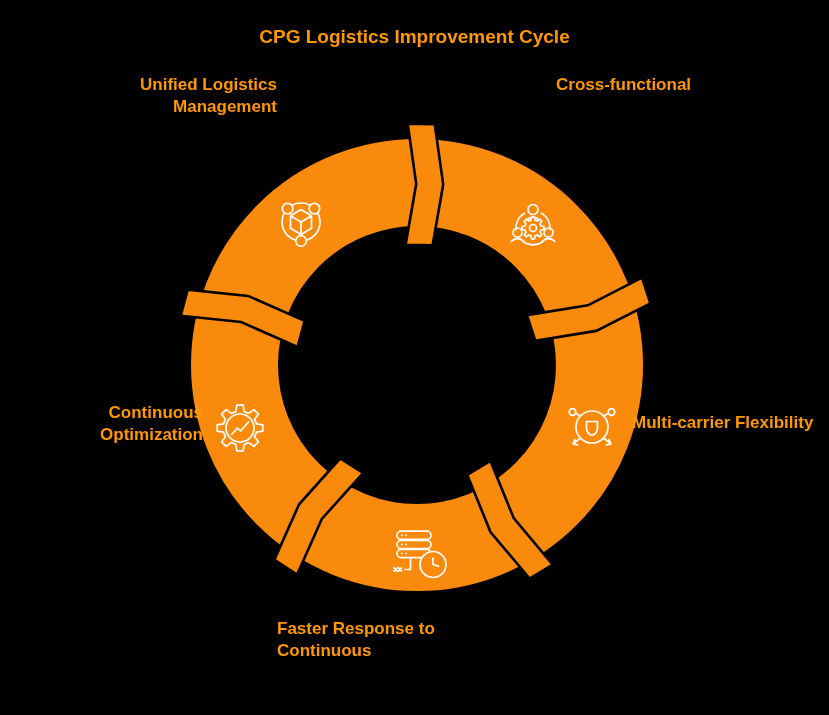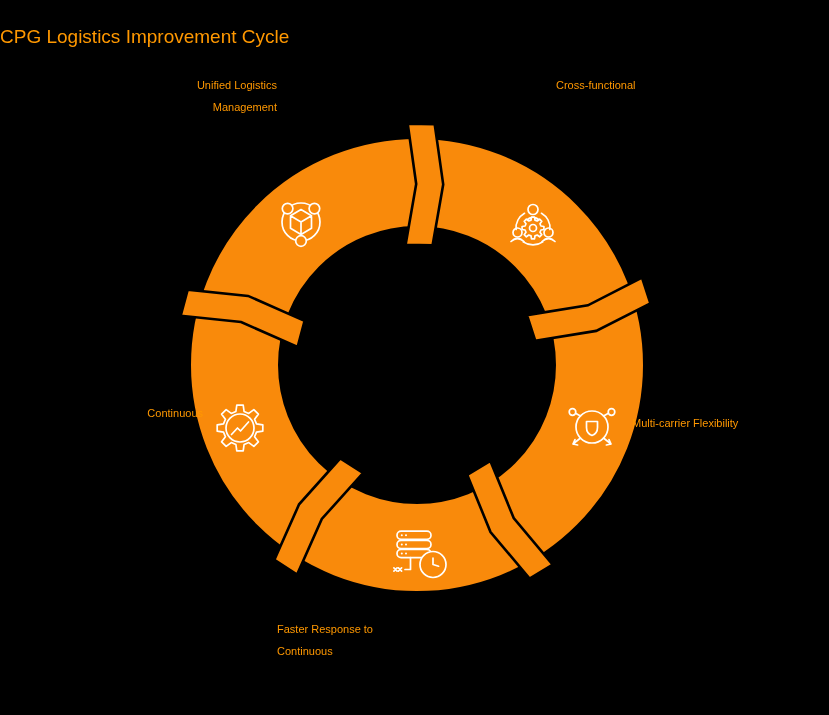--- a/index.html
+++ b/index.html
@@ -4,23 +4,23 @@
 <style>
   html,body{margin:0;padding:0;background:#000;}
   .stage{position:relative;width:829px;height:715px;background:var(--background,#000);overflow:hidden;
          font-family:"Liberation Sans",sans-serif;}
   svg{position:absolute;left:0;top:0;}
   .ring{stroke:var(--ring);fill:none;stroke-width:87;}
   .chev{fill:var(--ring);stroke:var(--background);stroke-width:2.6;stroke-linejoin:miter;}
   .icon{stroke:var(--icon_stroke);fill:none;stroke-width:1.7;stroke-linecap:round;stroke-linejoin:round;}
   .icon .mask{fill:var(--ring);}
   .icon .dot{fill:var(--icon_stroke);stroke:none;}
-  .title{position:absolute;left:0;right:0;top:26px;text-align:left;color:var(--label);
-         font-size:19px;font-weight:normal;}
-  .label{position:absolute;color:var(--label);font-size:11px;font-weight:normal;line-height:22px;}
+  .title{position:absolute;left:0;right:0;top:26px;text-align:center;color:var(--label);
+         font-size:19px;font-weight:bold;}
+  .label{position:absolute;color:var(--label);font-size:17px;font-weight:bold;line-height:22px;}
   .lbl-unified{right:552px;top:74px;text-align:right;}
   .lbl-cross{left:556px;top:74px;text-align:right;}
   .lbl-multi{left:632px;top:412px;}
   .lbl-faster{left:277px;width:260px;top:618px;text-align:left;}
   .lbl-cont{left:43px;width:160px;top:402px;text-align:right;}
   .label span{display:block;}
 </style>
 </head>
 <body>
 
@@ -108,15 +108,16 @@
     <span>Multi-carrier Flexibility</span>
   </div>
 
   <div class="label lbl-faster">
     <span>Faster Response to</span>
     <span>Continuous</span>
   </div>
 
   <div class="label lbl-cont">
     <span>Continuous</span>
+    <span>Optimization</span>
   </div>
 
 </div>
 
 </body></html>

